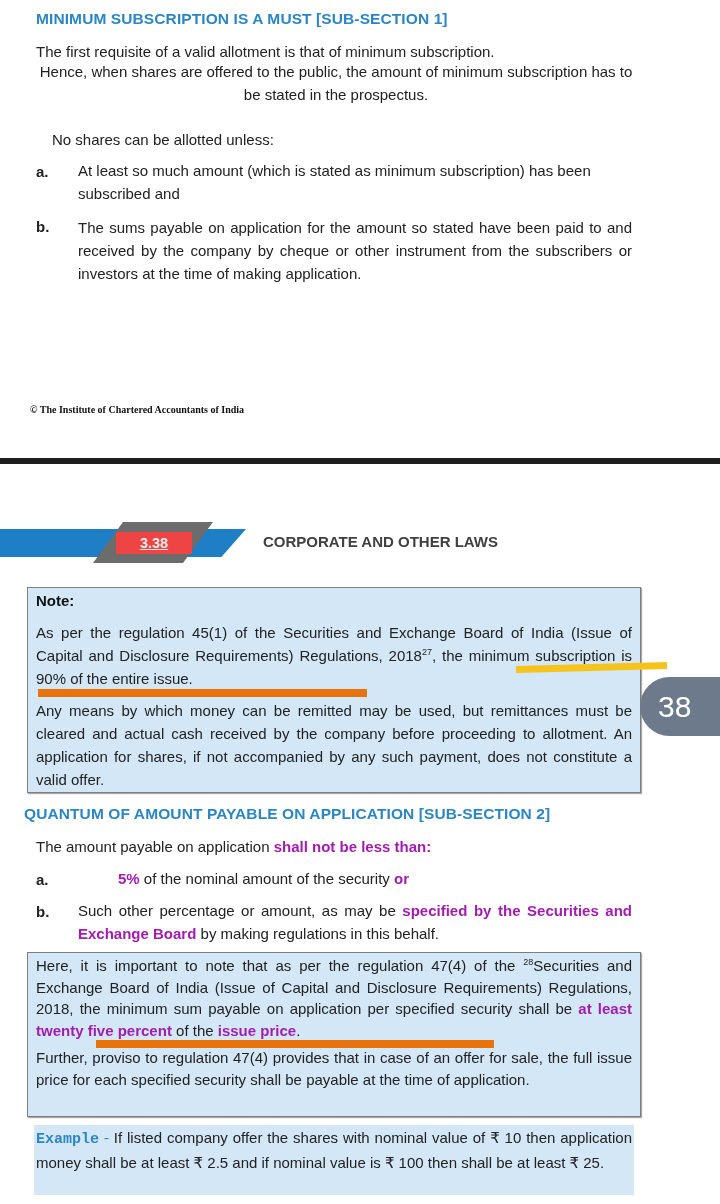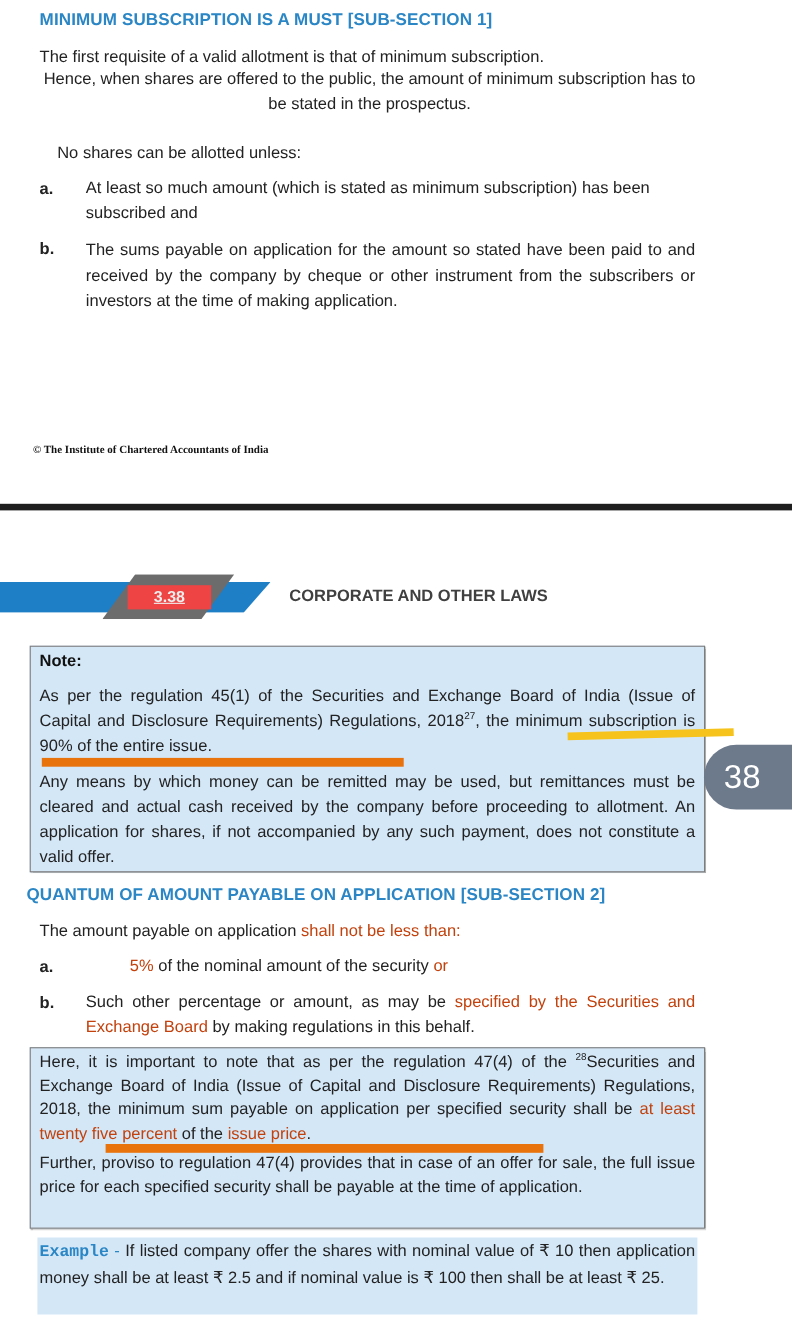--- a/index.html
+++ b/index.html
@@ -5,21 +5,21 @@
   html, body { margin:0; padding:0; }
   body {
     width:720px; height:1204px; overflow:hidden; background:#ffffff; position:relative;
     font-family:"Liberation Sans", "DejaVu Sans", sans-serif; color:#222;
   }
   .abs { position:absolute; }
   .heading { color:#2b86c5; font-weight:bold; font-size:15.5px; letter-spacing:0.1px; }
   .p { font-size:15px; line-height:23px; color:#222; }
   .just { text-align:justify; }
   .label { position:absolute; left:36px; font-weight:bold; font-size:15px; }
-  b { font-weight:normal; color:#c2410c; }
+  b { font-weight:bold; color:#a21caf; }
 
   
   #h1 { left:36px; top:10px; }
   #p1 { left:36px; top:40px; width:600px; }
   #p2 { left:36px; top:60px; width:600px;text-align:center; }
   #p3 { left:52px; top:128px; width:600px; }
   #la { top:160px; }
   #ta { left:78px; top:159px; width:556px; }
   #lb { top:215px; }
   #tb { left:78px; top:216px; width:554px; }

